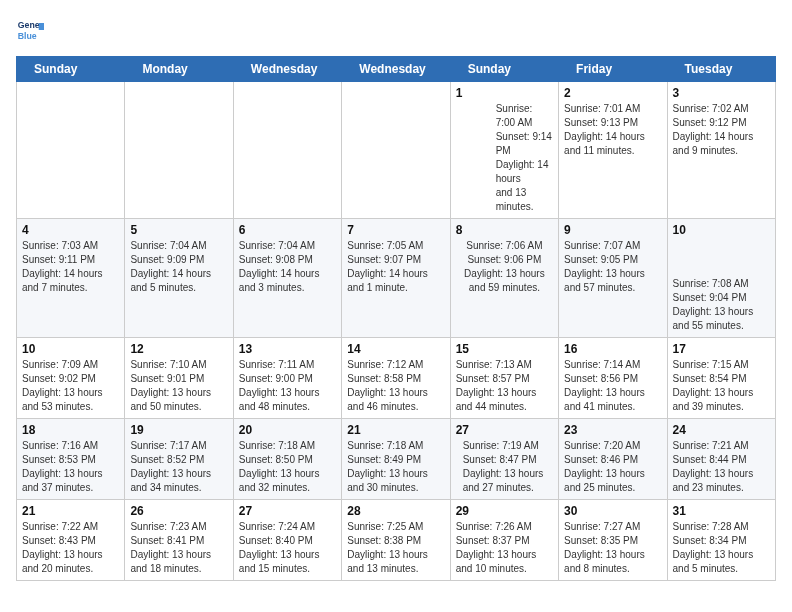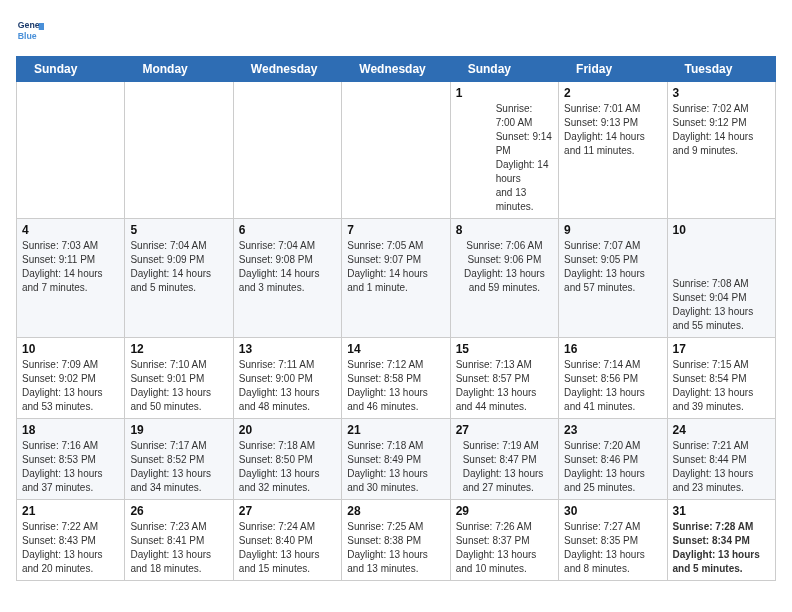--- a/index.html
+++ b/index.html
@@ -332,20 +332,20 @@
         </td>
         <td>
           <div class="day-number">30</div>
           <div class="day-info" style="white-space: pre-line;">Sunrise: 7:27 AM
 Sunset: 8:35 PM
 Daylight: 13 hours
 and 8 minutes.</div>
         </td>
         <td>
           <div class="day-number">31</div>
-          <div class="day-info" style="white-space: pre-line; font-weight: bold;">Sunrise: 7:28 AM
+          <div class="day-info" style="white-space: pre-line;">Sunrise: 7:28 AM
 Sunset: 8:34 PM
 Daylight: 13 hours
 and 5 minutes.</div>
         </td>
       </tr>
     </tbody>
 </table>
 
 </body></html>

